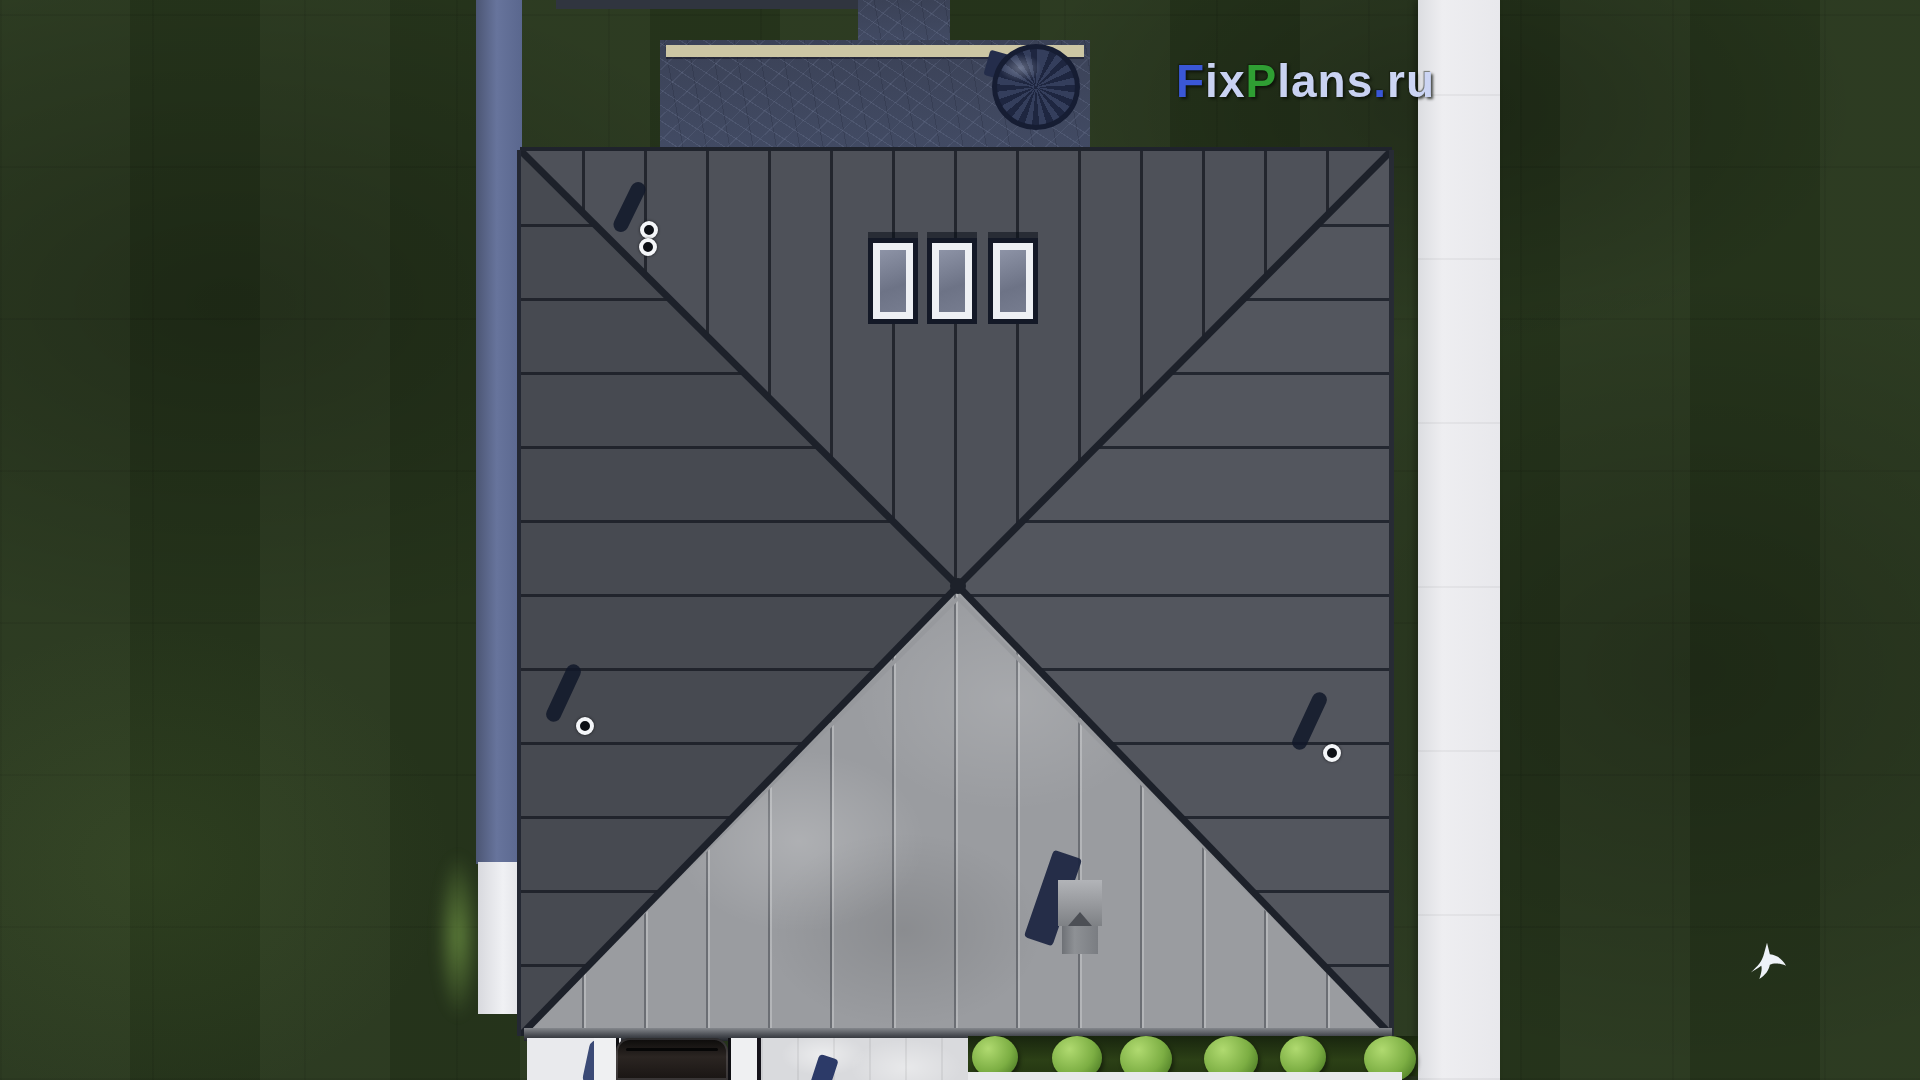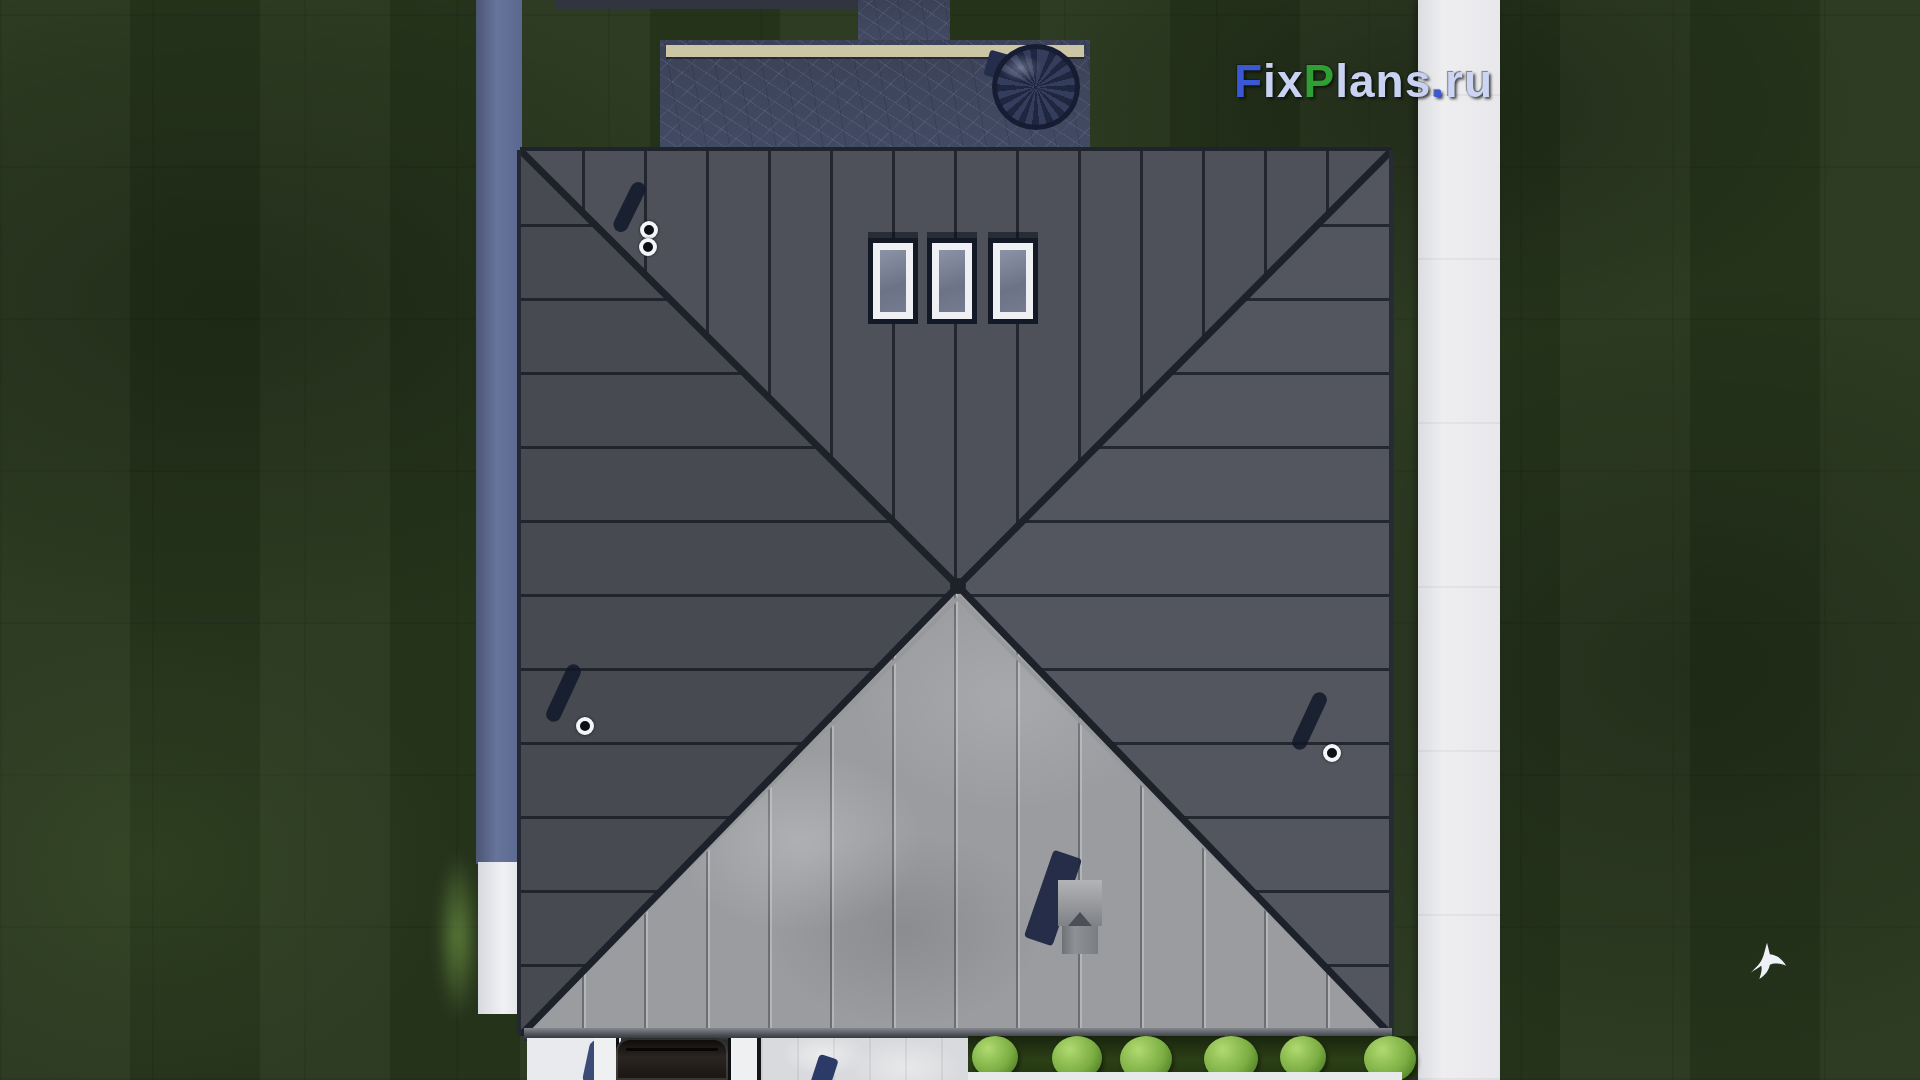--- a/index.html
+++ b/index.html
@@ -109,21 +109,21 @@
       #d9dadd;}
   .paving-shadow{left:814px;top:1056px;width:20px;height:34px;background:#2c3a68;
     transform:rotate(18deg);border-radius:4px;}
   .hedge{left:968px;top:1036px;width:450px;height:40px;
     background:linear-gradient(180deg,#18250e,#2c4016 60%,#243611);}
   .bush{position:absolute;border-radius:50%;
     background:radial-gradient(circle at 35% 30%, #b0da70, #7cae43 55%, #507f27 85%, #3c621c);
     box-shadow:2px 3px 4px rgba(0,0,0,.45);}
   .hedge-white{left:968px;top:1072px;width:434px;height:8px;background:#e8e9ec;}
   
-  .logo{left:1234px;top:54px;font-size:46px;font-weight:bold;letter-spacing:1px;
+  .logo{left:1176px;top:54px;font-size:46px;font-weight:bold;letter-spacing:1px;
     text-shadow:2px 2px 3px rgba(8,12,6,.75), -1px -1px 1px rgba(14,20,10,.5);
     user-select:none;}
   
   .bird{left:1746px;top:940px;width:42px;height:40px;}
 </style>
 </head>
 <body>
 
 <div class="scene">
 

